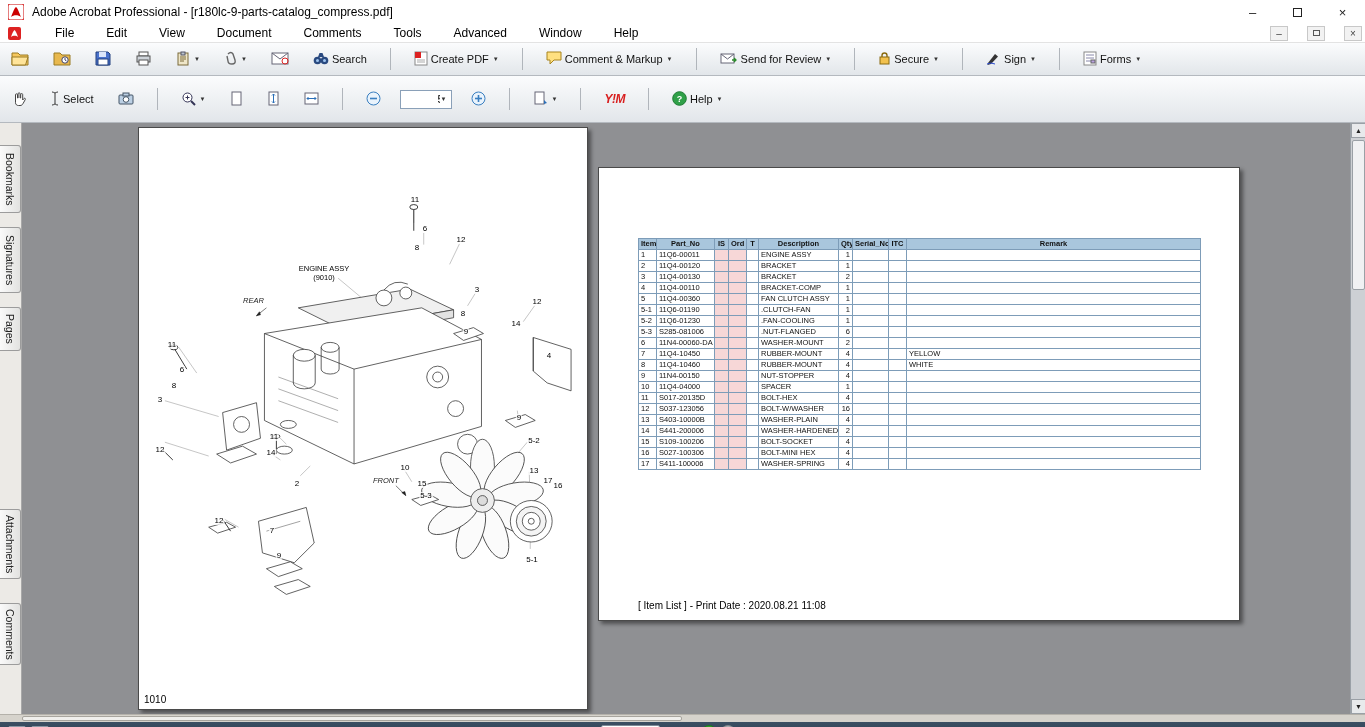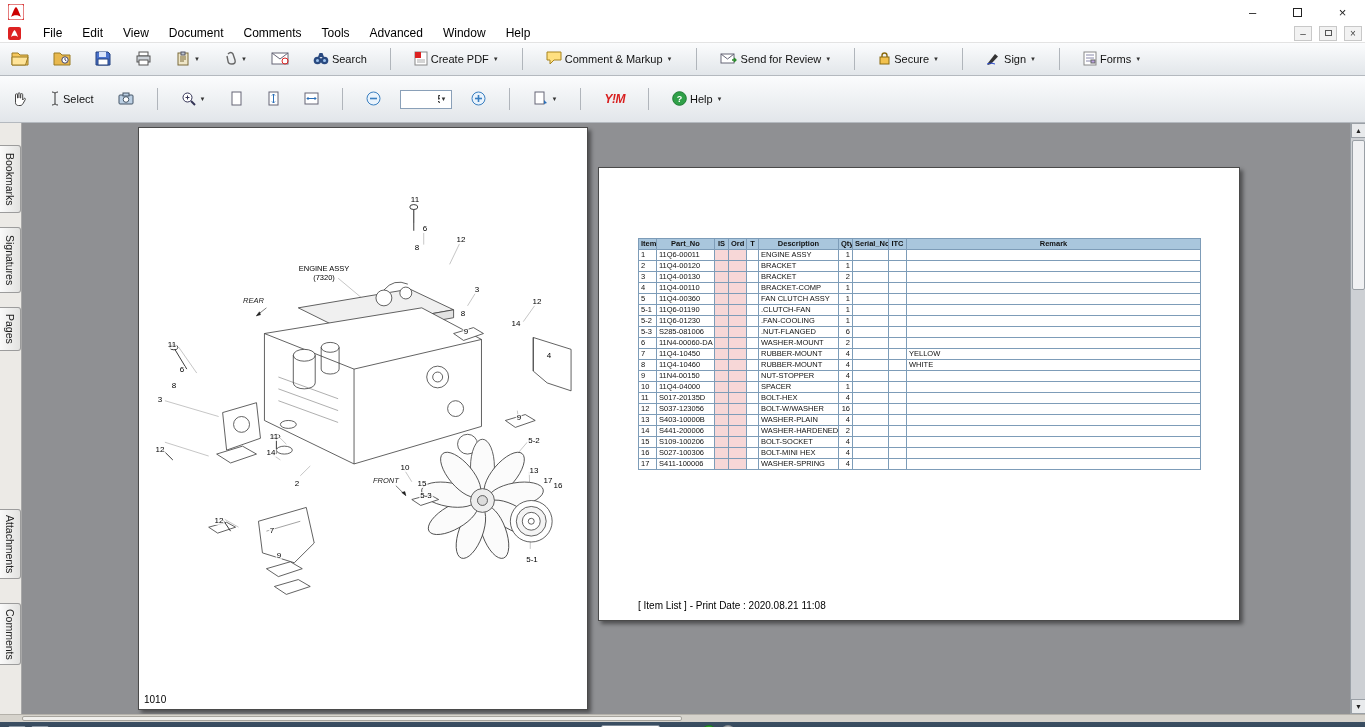--- a/index.html
+++ b/index.html
@@ -8,21 +8,21 @@
 
   
   .titlebar { height:24px; display:flex; align-items:center; background:#fff; padding-left:8px; }
   .titlebar .app-icon { width:16px; height:16px; margin-right:8px; position:relative; }
   .titlebar .title { font-size:12px; color:#000; flex:0 1 auto; }
   .titlebar .spacer { flex:1; }
   .win-btn { width:45px; height:24px; display:flex; align-items:center; justify-content:center; font-size:13px; color:#222; }
   .win-btn .maxbox { width:9px; height:9px; border:1px solid #222; display:inline-block; }
 
   
-  .menubar { height:19px; display:flex; align-items:center; background:#fff; border-bottom:1px solid #e3e3e3; padding-left:8px; gap:4px; }
+  .menubar { height:19px; display:flex; align-items:center; background:#fff; border-bottom:1px solid #e3e3e3; padding-left:8px; gap:16px; }
   .menubar .mini-icon { width:13px; height:13px; margin-right:10px; }
   .menu-item { padding:0 8px; font-size:12px; color:#000; }
   .menubar .spacer { flex:1; }
   .mdi-btn { width:18px; height:15px; border:1px solid #c8c8c8; background:#f2f2f2; display:flex; align-items:center; justify-content:center; font-size:10px; margin-right:3px; color:#444; }
   .mdi-btn .maxbox { width:7px; height:6px; border:1px solid #555; }
 
   
   .toolbar { display:flex; align-items:center; background:linear-gradient(#fbfcfd,#e2e6ea); border-bottom:1px solid #b4b9bf; padding:0 6px; gap:14px; }
   .toolbar-1 { height:33px; }
   .toolbar-2 { height:47px; }
@@ -89,20 +89,21 @@
 </head>
 <body>
 
 <div class="titlebar">
   <span class="app-icon">
     <svg width="16" height="16" viewBox="0 0 16 16">
         <rect x="0" y="0" width="16" height="16" rx="2" fill="#fff" stroke="#c00"></rect>
         <path d="M3 13 C5 8 6.5 4 8 3 C9.5 4 11 8 13 13 C10.5 10.5 5.5 10.5 3 13 Z" fill="#c00"></path>
       </svg>
   </span>
+  <span class="title">Adobe Acrobat Professional - [r180lc-9-parts-catalog_compress.pdf]</span>
   <span class="spacer"></span>
   <span class="win-btn">–</span>
   <span class="win-btn">
       <span class="maxbox"></span>
     </span>
   <span class="win-btn">×</span>
 </div>
 
 <div class="menubar">
   <span class="mini-icon">
@@ -447,21 +448,21 @@
             <line x1="84" y1="396" x2="92" y2="408"></line>
               <line x1="24" y1="326" x2="34" y2="336"></line>
           </g>
 
           <path d="M128,182 l-10,8 M118,190 l4,-1 -1,-3 Z" fill="#222" stroke="#222" stroke-width="0.6"></path>
           <path d="M258,362 l10,10 M268,372 l-1,-4 -3,1 Z" fill="#222" stroke="#222" stroke-width="0.6"></path>
         </g>
       </svg>
       <div class="diagram-title">
         <div>ENGINE ASSY</div>
-        <div>(7320)</div>
+        <div>(9010)</div>
       </div>
       <span class="dir-label dir-rear">REAR</span>
       <span class="dir-label dir-front">FRONT</span>
       <div id="callout-layer">
           <span class="callout" style="left: 276px; top: 72px;">11</span>
           <span class="callout" style="left: 286px; top: 101px;">6</span>
           <span class="callout" style="left: 278px; top: 120px;">8</span>
           <span class="callout" style="left: 322px; top: 112px;">12</span>
           <span class="callout" style="left: 338px; top: 162px;">3</span>
           <span class="callout" style="left: 324px; top: 186px;">8</span>

